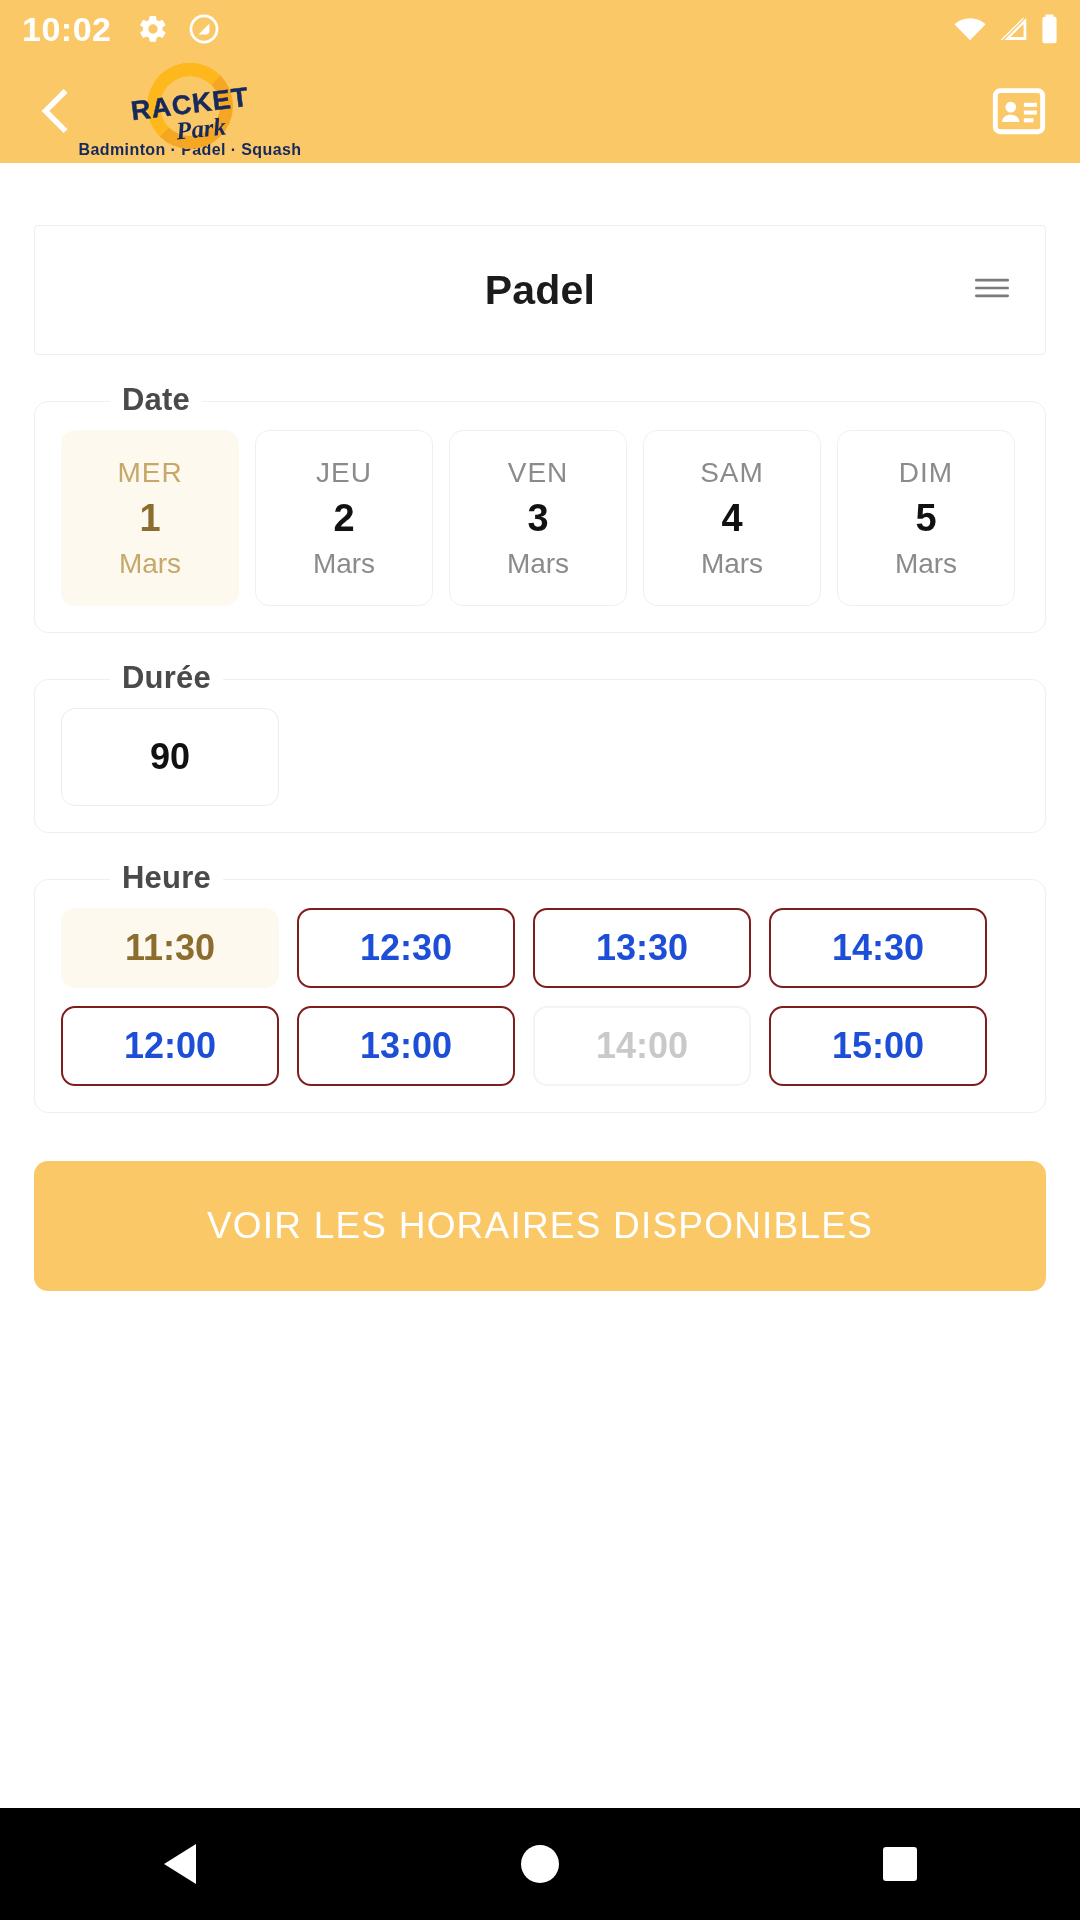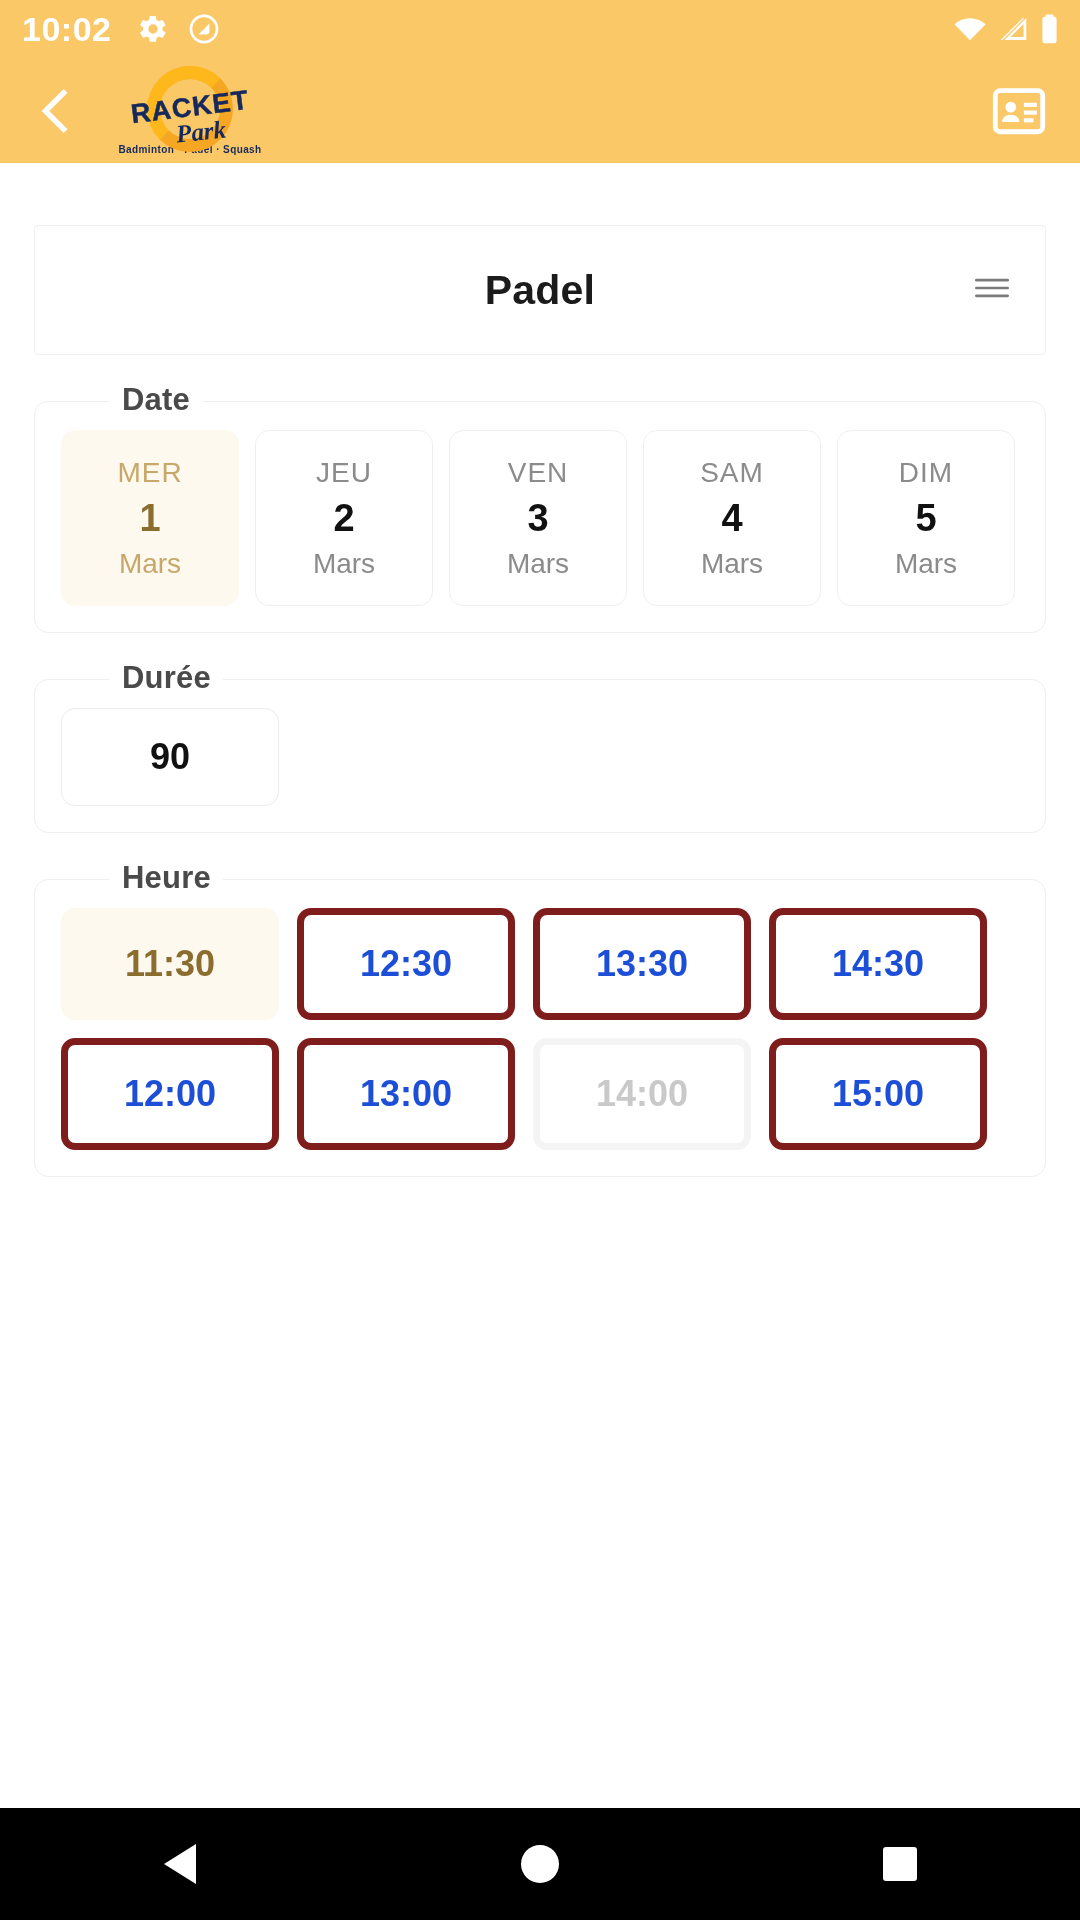--- a/index.html
+++ b/index.html
@@ -52,21 +52,21 @@
     font-size:27px; font-weight:bold; color:#16295c; letter-spacing:1px;
     white-space:nowrap; font-family:"Liberation Sans", sans-serif;
     -webkit-text-stroke:0.5px #16295c;
   }
   .logo-park{
     position:absolute; left:52%; top:52px; transform:translateX(-34%) rotate(-6deg);
     font-size:25px; color:#16295c; font-style:italic; font-weight:bold;
     font-family:"Liberation Serif", serif; white-space:nowrap;
   }
   .logo-sub{
-    font-size:10px; font-weight:bold; color:#16295c; letter-spacing:.4px;
+    font-size:16px; font-weight:bold; color:#16295c; letter-spacing:.4px;
     margin-top:-2px; white-space:nowrap;
   }
   .badge-btn{ margin-left:auto; width:66px; height:66px; display:flex; align-items:center; justify-content:center; cursor:pointer; }
 
   
   .content{ padding:0 34px; background:#fff; }
 
   .sport-card{
     margin-top:62px; height:130px; border:1px solid #efefef; border-radius:4px;
     display:flex; align-items:center; justify-content:center; position:relative;
@@ -107,21 +107,21 @@
     display:flex; align-items:center; justify-content:center; background:#fff;
     flex:0 0 auto; cursor:pointer;
   }
   .dur-chip span{ font-size:36px; font-weight:bold; color:#111; }
   .dur-chip.selected{ background:#FEF9EE; border-color:#FEF9EE; }
   .dur-chip.selected span{ color:#8A6D2F; }
 
   .time-grid{ display:flex; flex-direction:column; gap:18px; overflow:hidden; }
   .time-row{ display:flex; gap:18px; }
   .time-chip{
-    width:218px; height:112px; border-radius:14px; border:7px solid #7f1d1d;
+    width:218px; height:80px; border-radius:14px; border:2px solid #7f1d1d;
     display:flex; align-items:center; justify-content:center; background:#fff;
     flex:0 0 auto; cursor:pointer;
   }
   .time-chip span{ font-size:36px; font-weight:bold; color:#1d4ed8; }
   .time-chip.selected{ background:#FEF9EE; border-color:#FEF9EE; }
   .time-chip.selected span{ color:#8A6D2F; }
   .time-chip.disabled span{ color:#c9c9c9; }
   .time-chip.disabled{ border-color:#f4f4f4; }
 
   .cta{
@@ -295,20 +295,23 @@
           </div>
           <div class="time-chip">
             <span>15:00</span>
           </div>
         </div>
 
       </div>
     </div>
   </div>
 
+  <button class="cta">
+    <span>VOIR LES HORAIRES DISPONIBLES</span>
+  </button>
 
 </div>
 
 <div class="navbar">
   <div class="nav-btn">
     <div class="nav-tri"></div>
   </div>
   <div class="nav-btn">
     <div class="nav-circ"></div>
   </div>

